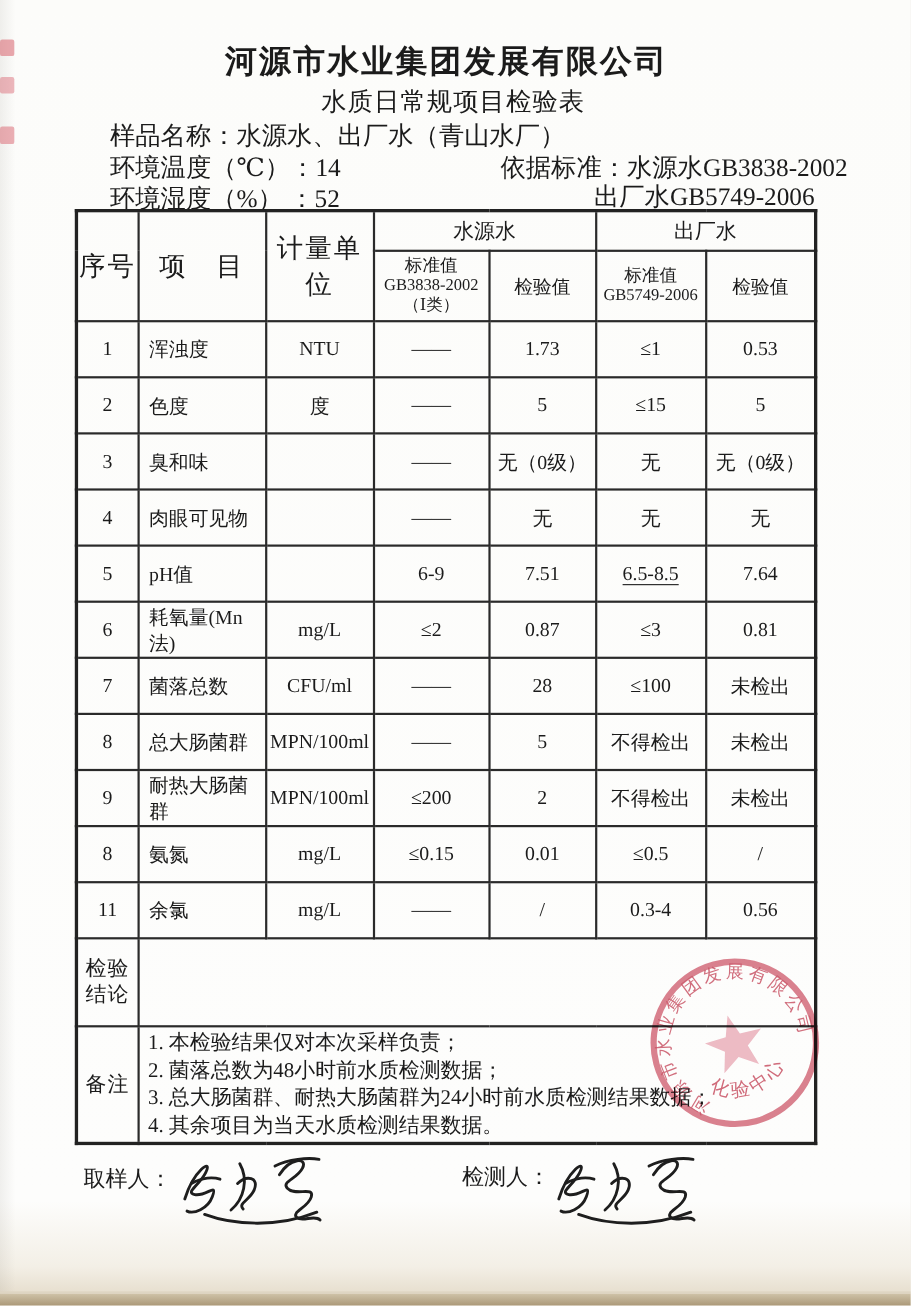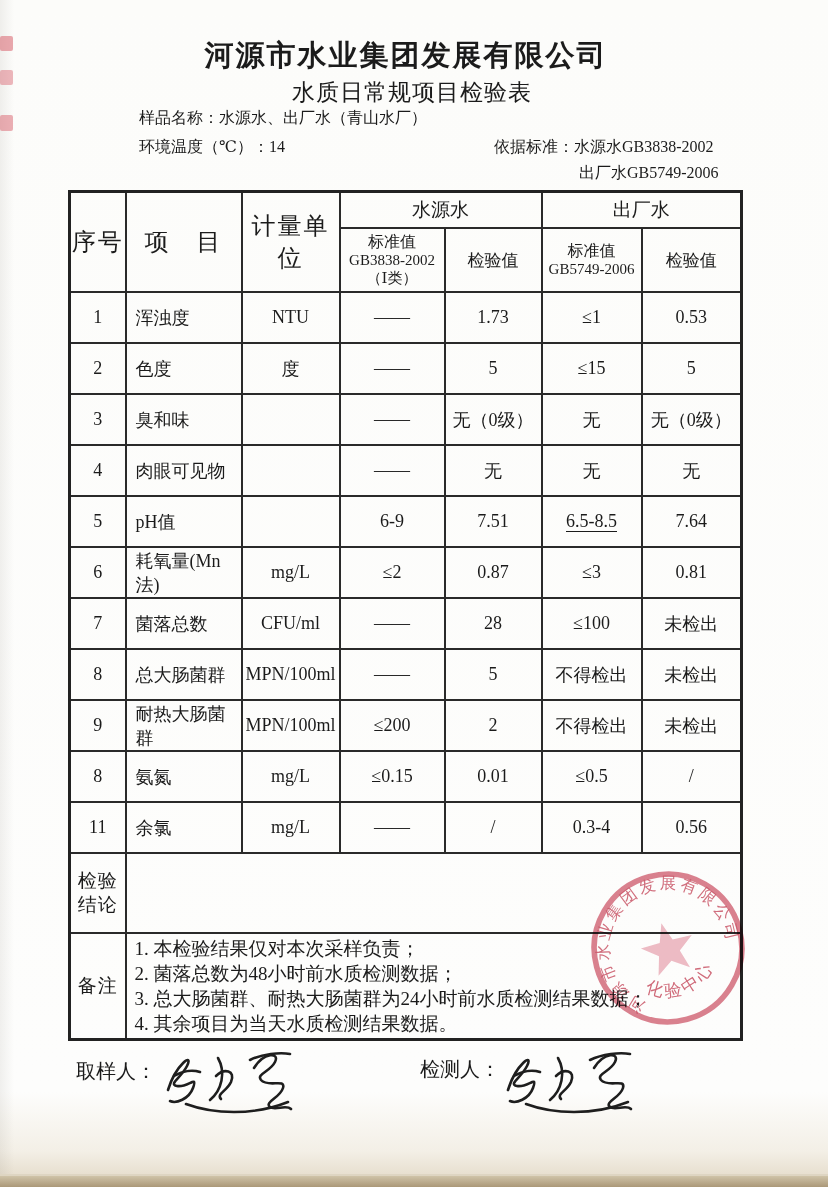--- a/index.html
+++ b/index.html
@@ -16,21 +16,21 @@
   .red-mark{position:absolute;left:0;width:13px;background:#d9626e;opacity:.55;border-radius:2px;}
   .rm1{top:36px;height:15px;}
   .rm2{top:70px;height:15px;opacity:.45;}
   .rm3{top:115px;height:16px;opacity:.5;}
 
   .company-title{position:absolute;top:36px;left:0;width:812px;text-align:center;
     font-size:29px;font-weight:bold;letter-spacing:2px;}
   .doc-title{position:absolute;top:77px;left:12px;width:800px;text-align:center;
     font-size:23px;letter-spacing:1px;}
 
-  .info{position:absolute;font-size:16px;white-space:nowrap;margin-left:39px;}
+  .info{position:absolute;font-size:23px;white-space:nowrap;}
   .i-sample{top:108px;left:100px;}
   .i-date{top:108px;left:470px;}
   .i-temp{top:137px;left:100px;}
   .i-basis{top:137px;left:455px;}
   .i-humid{top:165px;left:100px;}
   .i-outletstd{top:163px;left:540px;}
 
   table.results{position:absolute;top:190px;left:68px;width:672px;
     border-collapse:collapse;table-layout:fixed;}
   table.results td,table.results th{border:2px solid #2a2a2a;padding:0;
@@ -72,20 +72,21 @@
   <div class="red-mark rm1"></div>
   <div class="red-mark rm2"></div>
   <div class="red-mark rm3"></div>
 
   <div class="company-title">河源市水业集团发展有限公司</div>
   <div class="doc-title">水质日常规项目检验表</div>
 
   <div class="info i-sample"><span>样品名称：</span><span>水源水、出厂水（青山水厂）</span></div>
   <div class="info i-temp"><span>环境温度（℃）：</span><span>14</span></div>
   <div class="info i-basis"><span>依据标准：</span><span>水源水GB3838-2002</span></div>
+  <div class="info i-humid"><span>环境湿度（%） ：</span><span>52</span></div>
   <div class="info i-outletstd">出厂水GB5749-2006</div>
 
   <table class="results">
     <colgroup>
       <col style="width:56px">
         <col style="width:116px">
         <col style="width:98px">
       <col style="width:105px">
         <col style="width:97px">
         <col style="width:100px">

